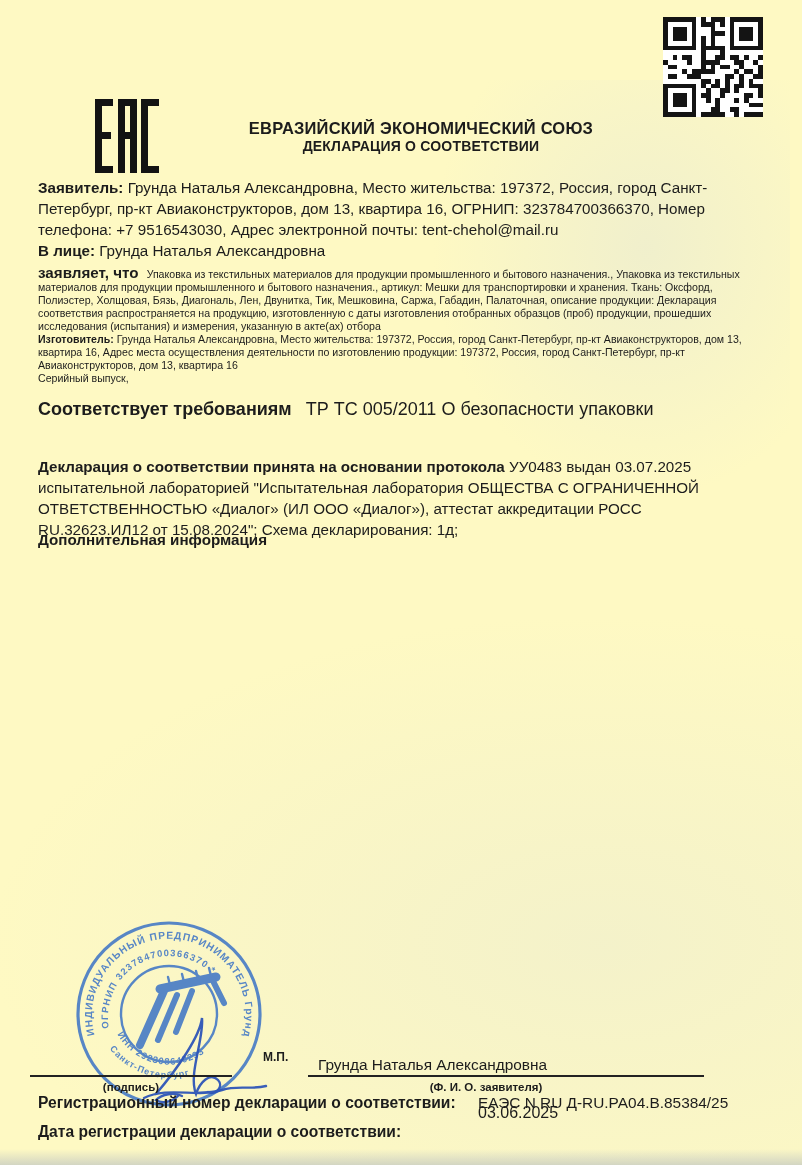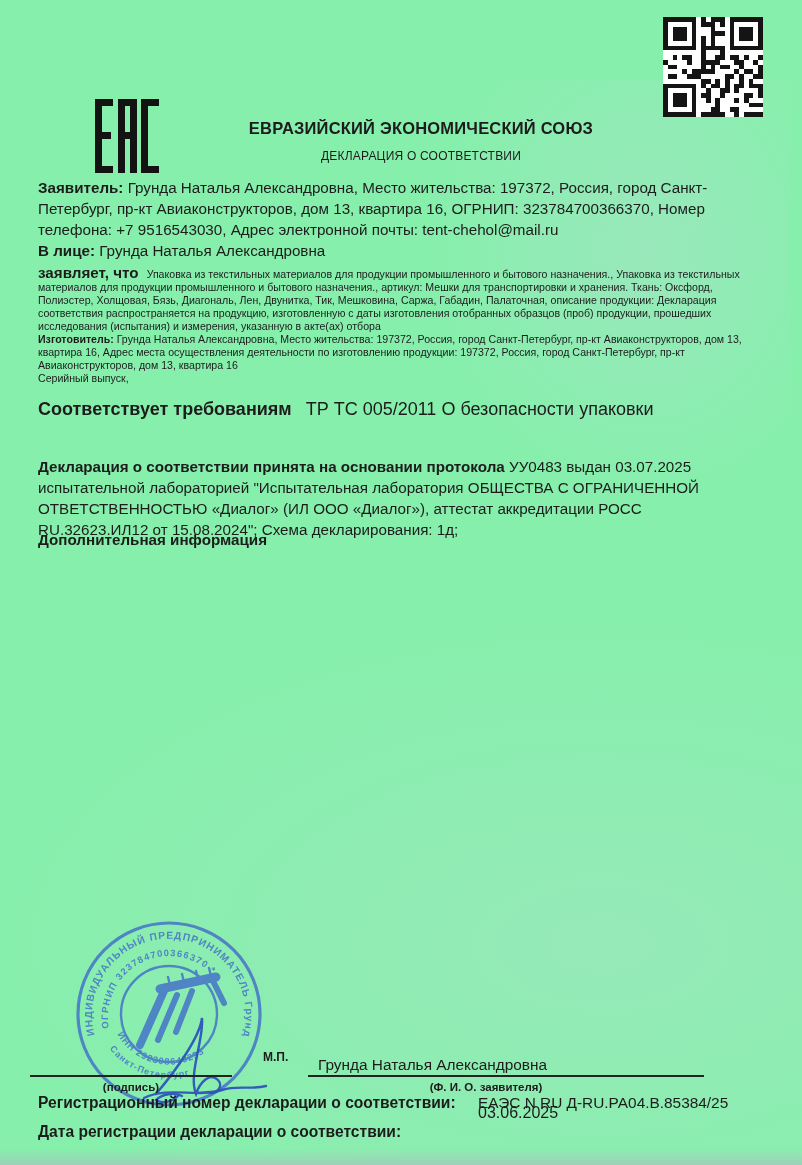--- a/index.html
+++ b/index.html
@@ -1,34 +1,34 @@
 <!DOCTYPE html>
 <html><head>
 <meta charset="utf-8">
 <style>
   * { margin:0; padding:0; box-sizing:border-box; }
   html,body { background:#ffffff; }
   body { font-family:"Liberation Sans", sans-serif; color:#1c1c1c; }
   .page {
     position:relative; width:802px; height:1165px; margin:0 auto;
-    background:#86efac; overflow:hidden;
+    background:#fef9c3; overflow:hidden;
   }
   .texture1 { position:absolute; left:430px; top:80px; width:360px; height:420px;
     background:radial-gradient(ellipse at 60% 40%, rgba(205,215,228,.28), rgba(205,215,228,0) 70%); pointer-events:none;}
   .texture2 { position:absolute; left:0px; top:620px; width:802px; height:540px;
     background:radial-gradient(ellipse at 75% 60%, rgba(208,216,226,.22), rgba(208,216,226,0) 72%); pointer-events:none;}
   .bottom-shadow { position:absolute; left:0; bottom:0; width:802px; height:16px;
     background:linear-gradient(to bottom, rgba(190,197,205,0), rgba(175,184,194,.55)); pointer-events:none;}
 
   .eac-logo { position:absolute; left:95px; top:99px; }
   .qr { position:absolute; left:663px; top:17px; width:100px; height:100px; }
 
   .title-wrap { position:absolute; left:0; top:119px; width:802px; padding-left:40px; text-align:center; }
   .title1 { font-size:16.5px; font-weight:bold; letter-spacing:.2px; }
-  .title2 { font-size:12px; font-weight:normal; margin-top:11px; letter-spacing:.2px; }
+  .title2 { font-size:14px; font-weight:bold; letter-spacing:.2px; }
 
   .para { position:absolute; font-size:15.2px; line-height:21px; }
   .applicant { left:38px; top:177px; width:712px; }
   .person { left:38px; top:240px; width:712px; }
 
   .small-block { position:absolute; left:38px; top:266px; width:730px; font-size:10.6px; line-height:13px; }
   .small-block .lead { font-size:15.2px; font-weight:bold; padding-right:8px; }
   .small-block b { font-weight:bold; }
 
   .compliance { left:38px; top:399px; width:730px; font-size:18px; }

